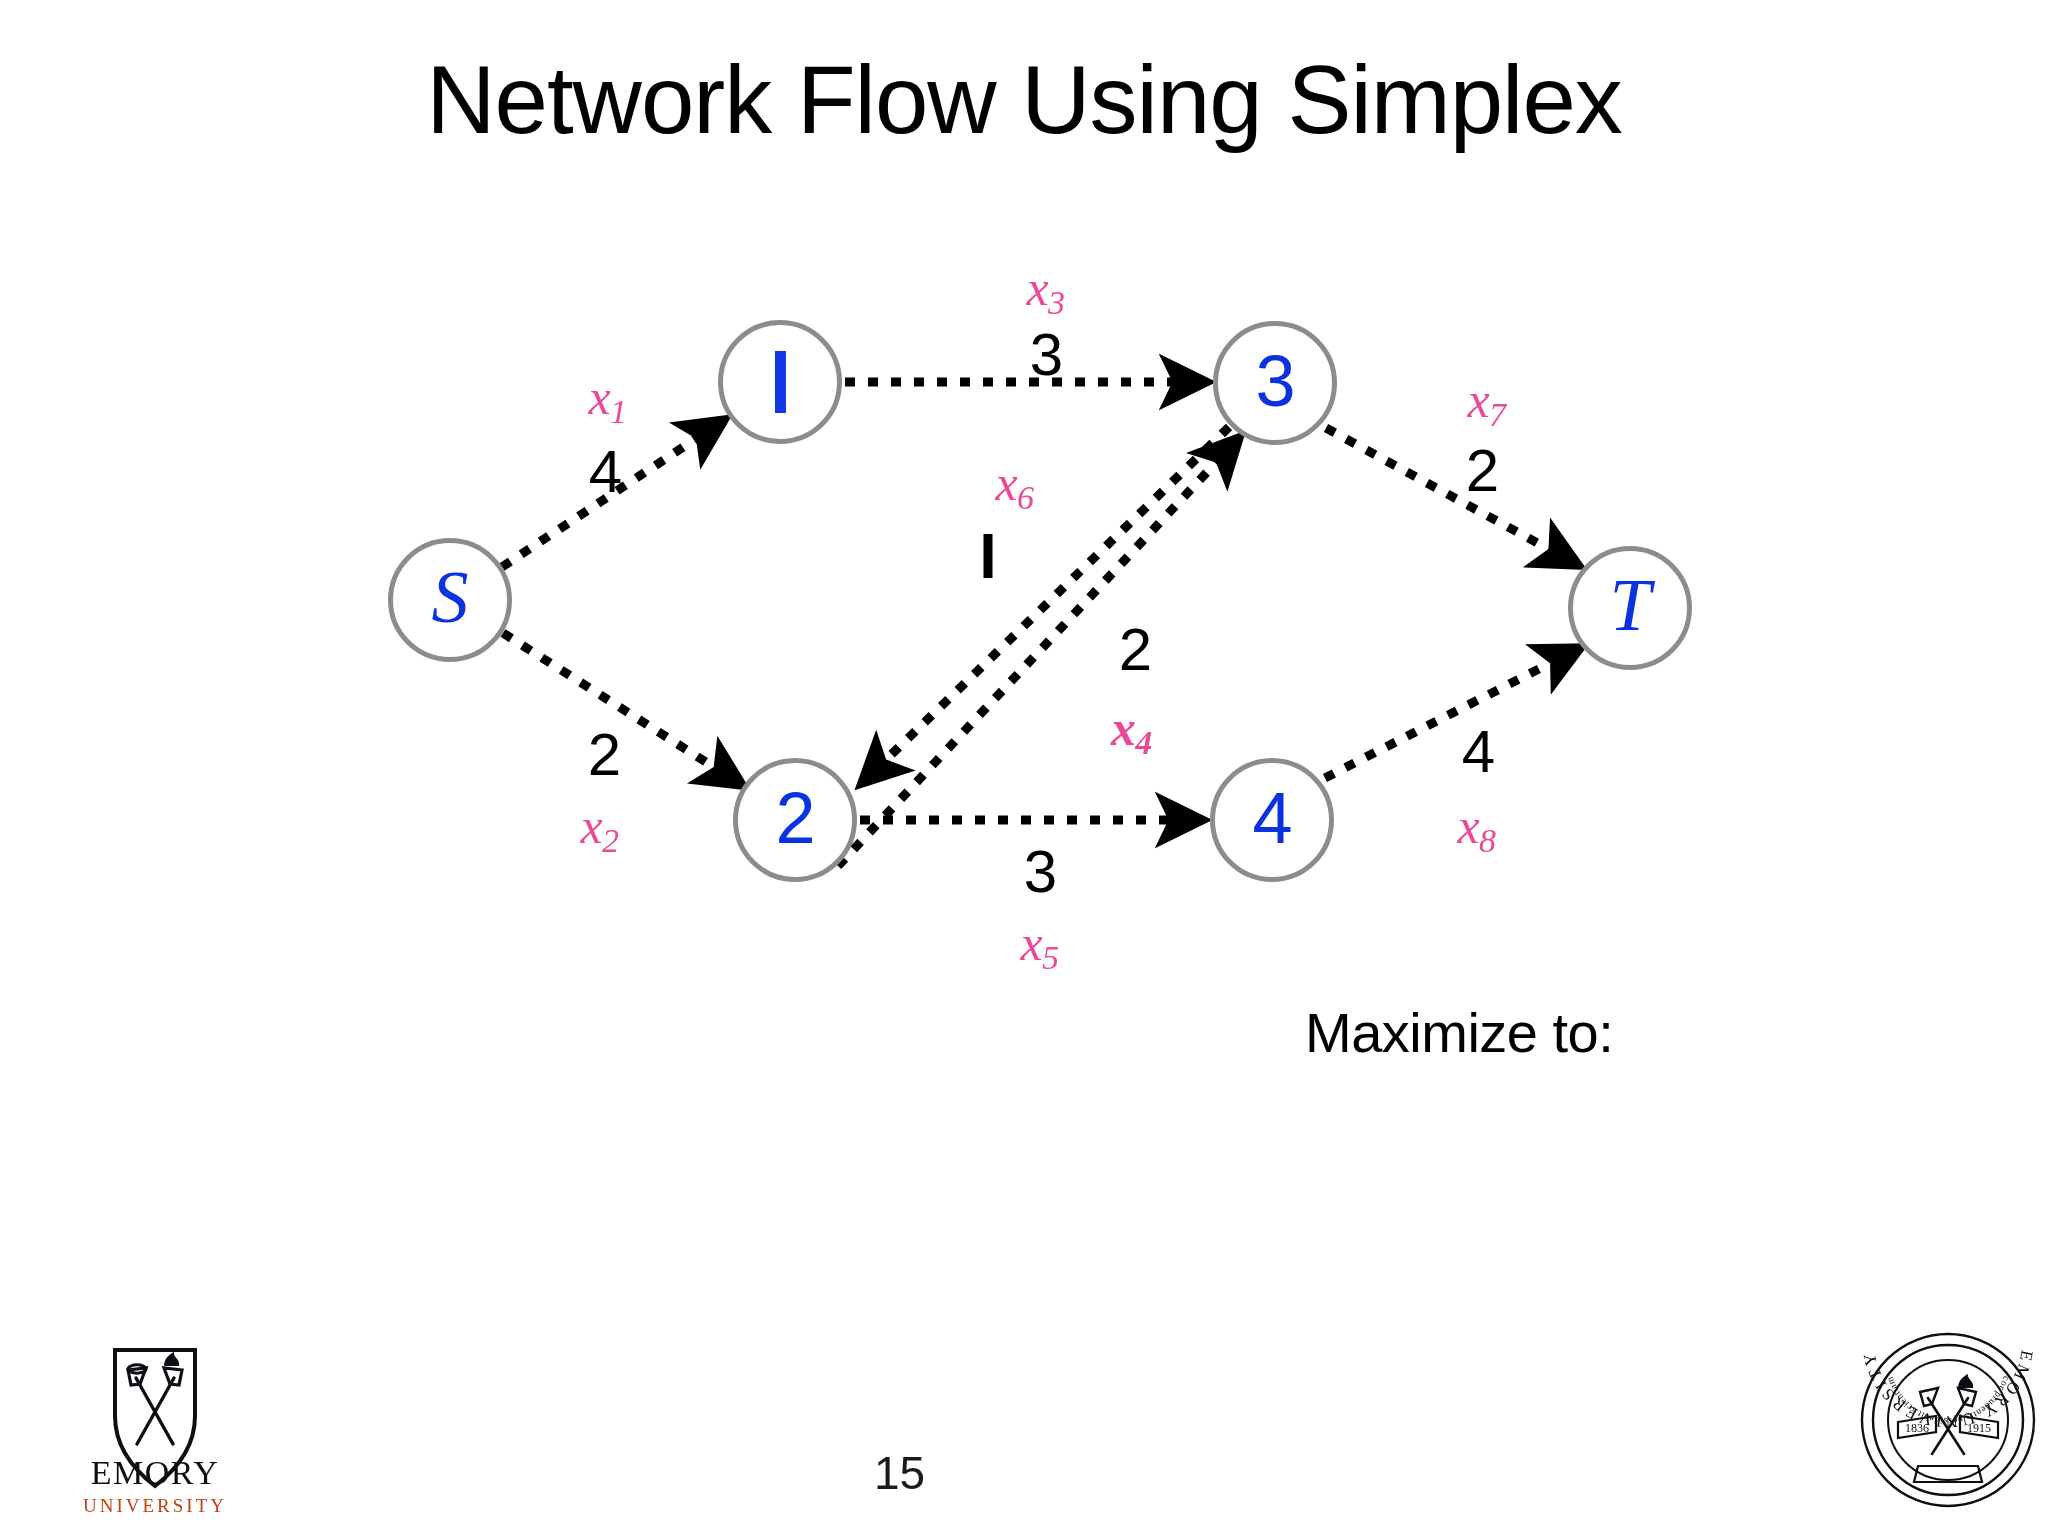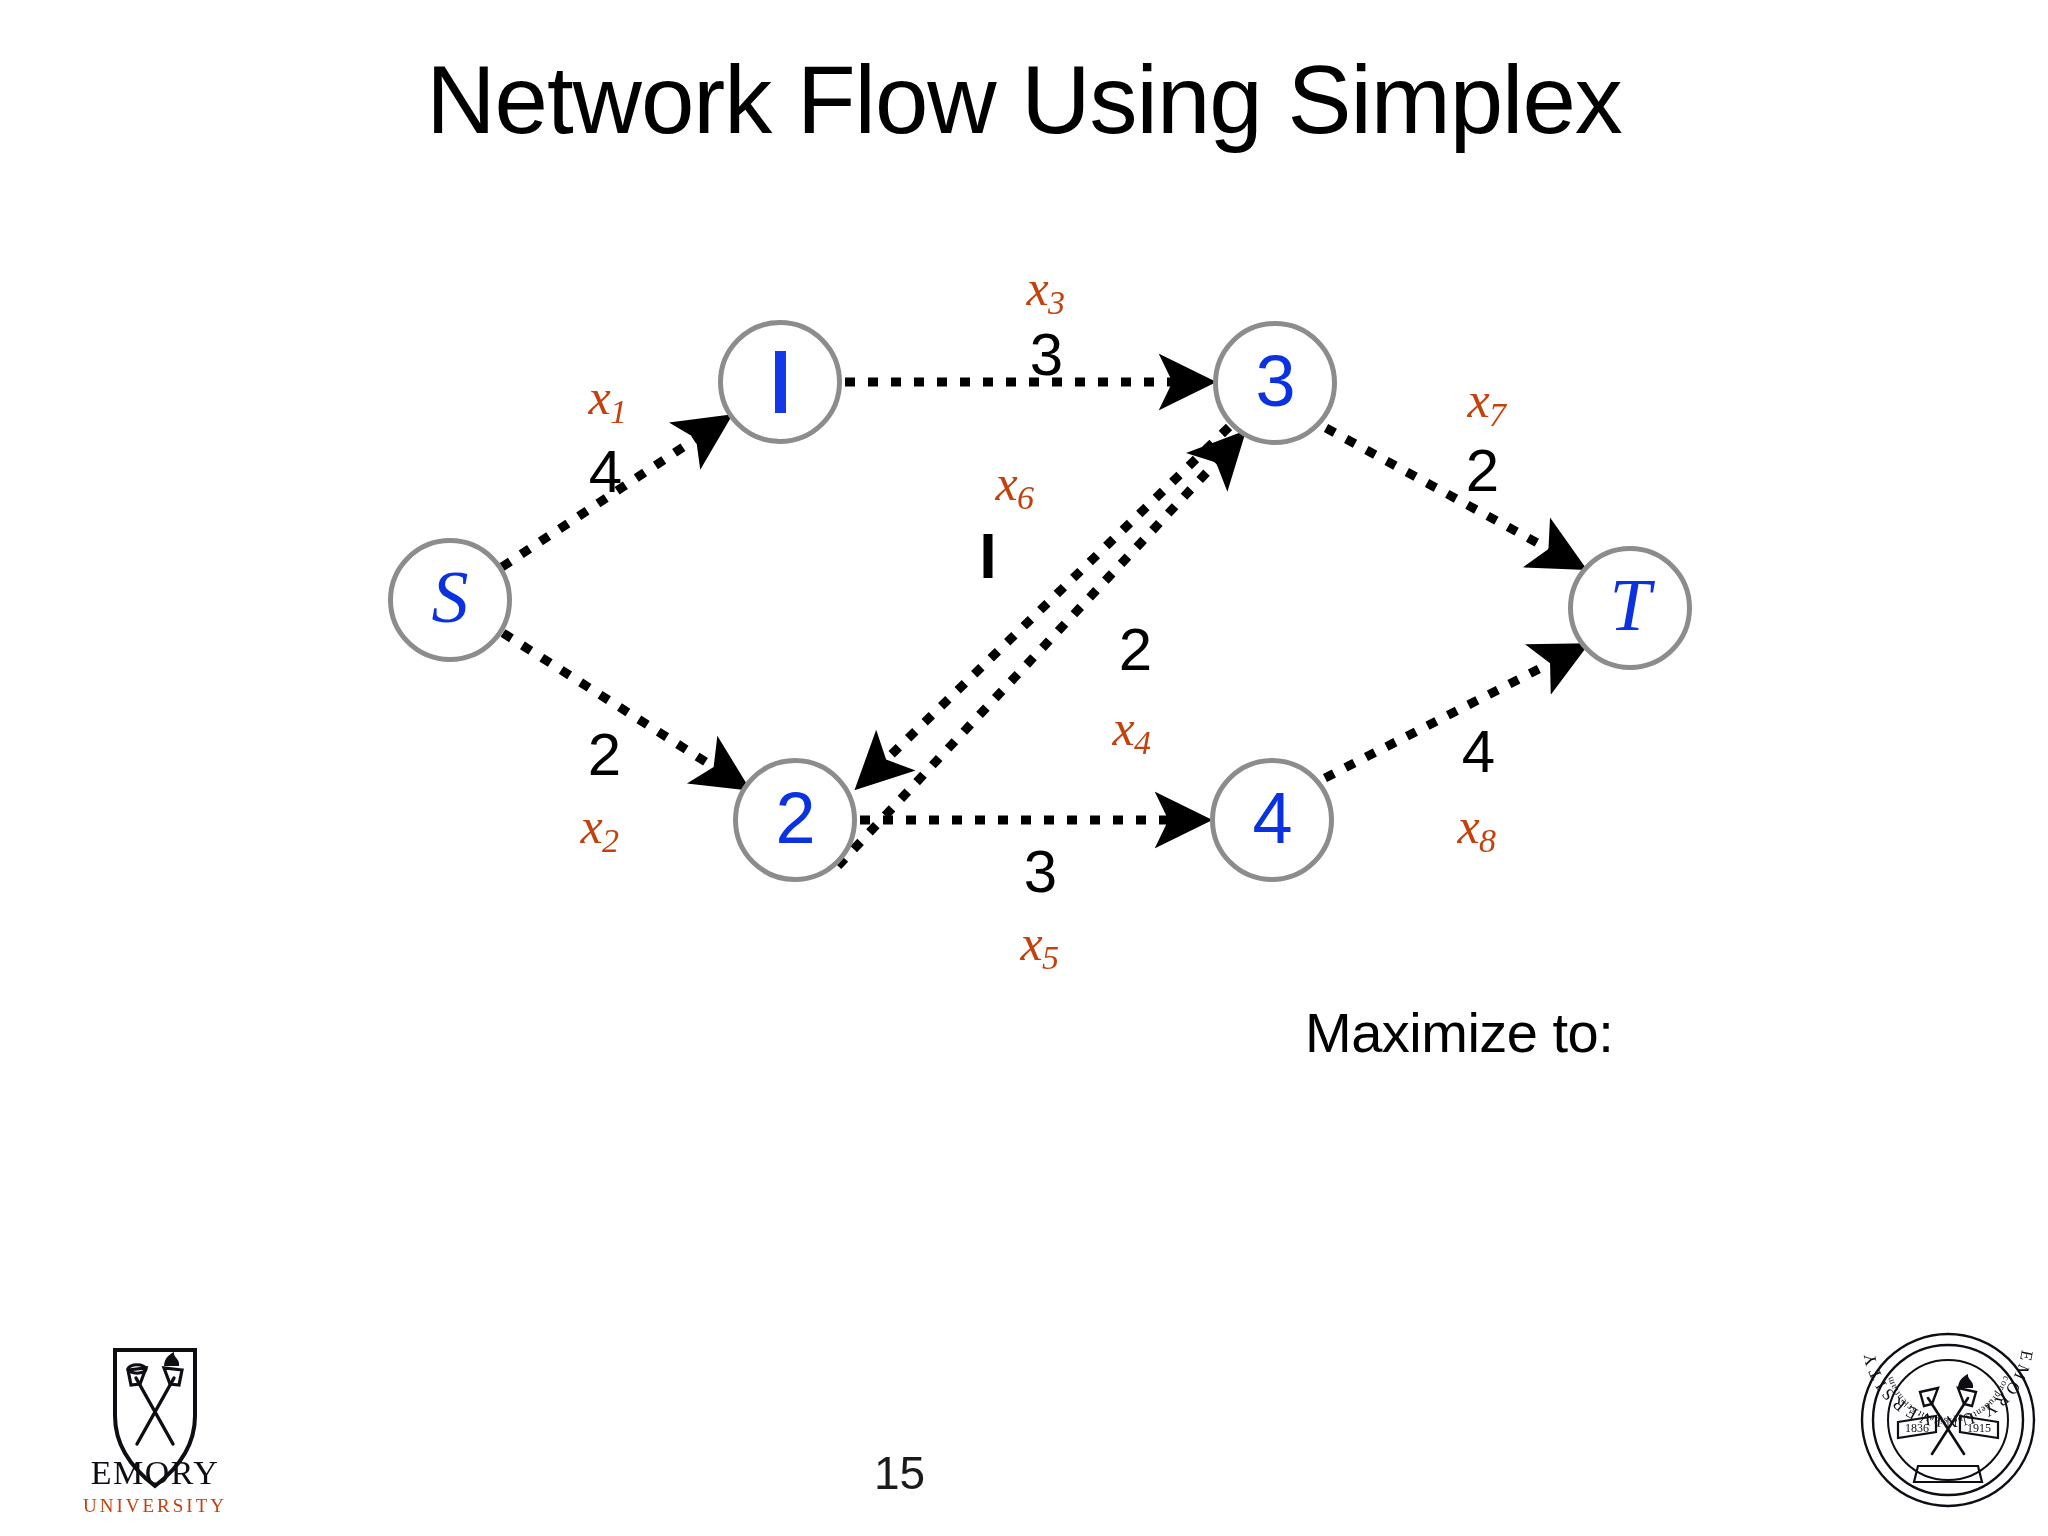--- a/index.html
+++ b/index.html
@@ -121,21 +121,21 @@
     overflow: hidden;
     text-indent: -999px;
     color: transparent;
     vertical-align: middle;
   }
   .var {
     font-family: "Liberation Serif", serif;
     font-style: italic;
     font-size: 50px;
     font-weight: 400;
-    color: #c2410c;
+    color: #ec4899;
     text-align: right;
   }
   .var sub {
     font-size: 0.68em;
     font-style: italic;
     vertical-align: baseline;
     position: relative;
     top: 0.27em;
     left: -0.02em;
   }
@@ -259,21 +259,21 @@
       <span class="node-label numeric">4</span>
     </div>
 
     <div class="node" style="left:1630px; top:608px;">
       <span class="node-label serif-italic">T</span>
     </div>
 
     <div class="edge-label var" style="left:608px; top:397px;"><span>x</span><sub>1</sub></div>
     <div class="edge-label var" style="left:600px; top:826px;"><span>x</span><sub>2</sub></div>
     <div class="edge-label var" style="left:1046px; top:288px;"><span>x</span><sub>3</sub></div>
-    <div class="edge-label var" style="left:1132px; top:728px;"><span>x</span><sub>4</sub></div>
+    <div class="edge-label var" style="left:1132px; top:728px;font-weight:bold;"><span>x</span><sub>4</sub></div>
     <div class="edge-label var" style="left:1040px; top:943px;"><span>x</span><sub>5</sub></div>
     <div class="edge-label var" style="left:993px; top:483px;margin-left:22px;"><span>x</span><sub>6</sub></div>
     <div class="edge-label var" style="left:1487px; top:400px;"><span>x</span><sub>7</sub></div>
     <div class="edge-label var" style="left:1477px; top:826px;"><span>x</span><sub>8</sub></div>
 
     <div class="edge-label cap" style="left:605px; top:472px;">4</div>
     <div class="edge-label cap" style="left:604px; top:755px;">2</div>
     <div class="edge-label cap" style="left:1046px; top:355px;">3</div>
     <div class="edge-label cap" style="left:1135px; top:650px;">2</div>
     <div class="edge-label cap" style="left:1040px; top:872px;">3</div>

